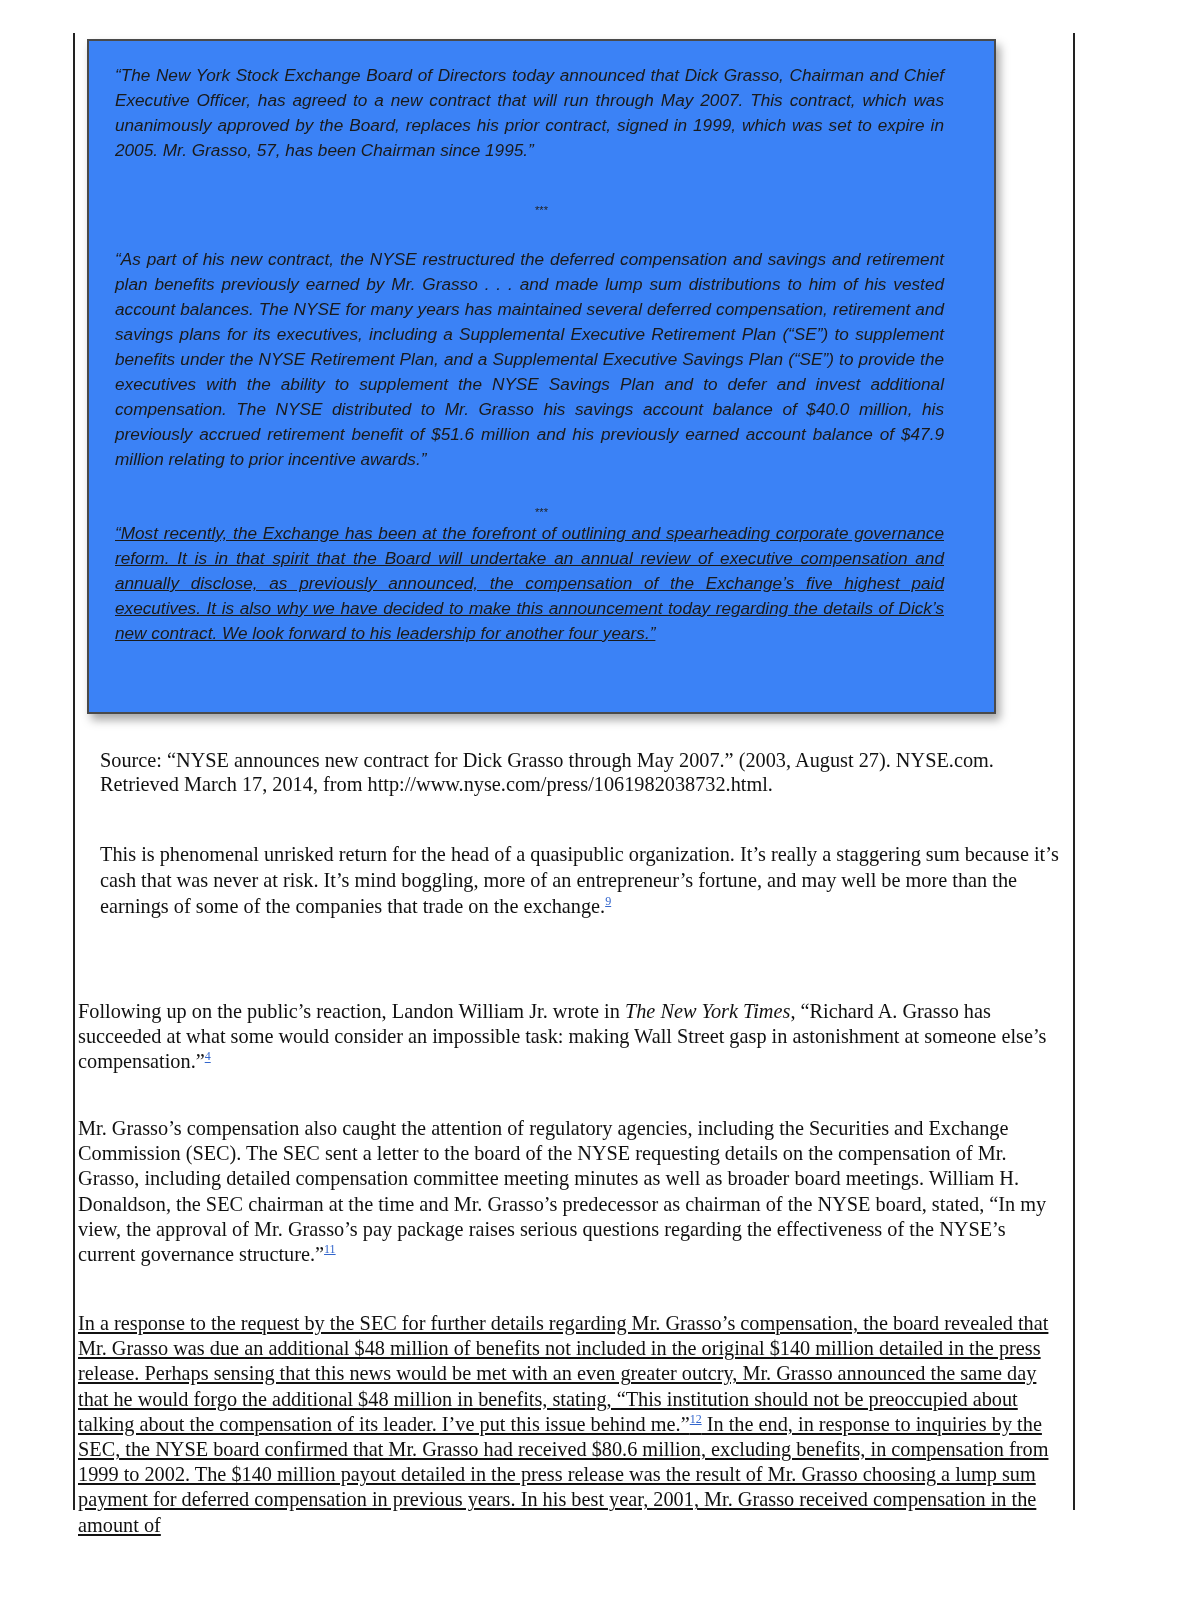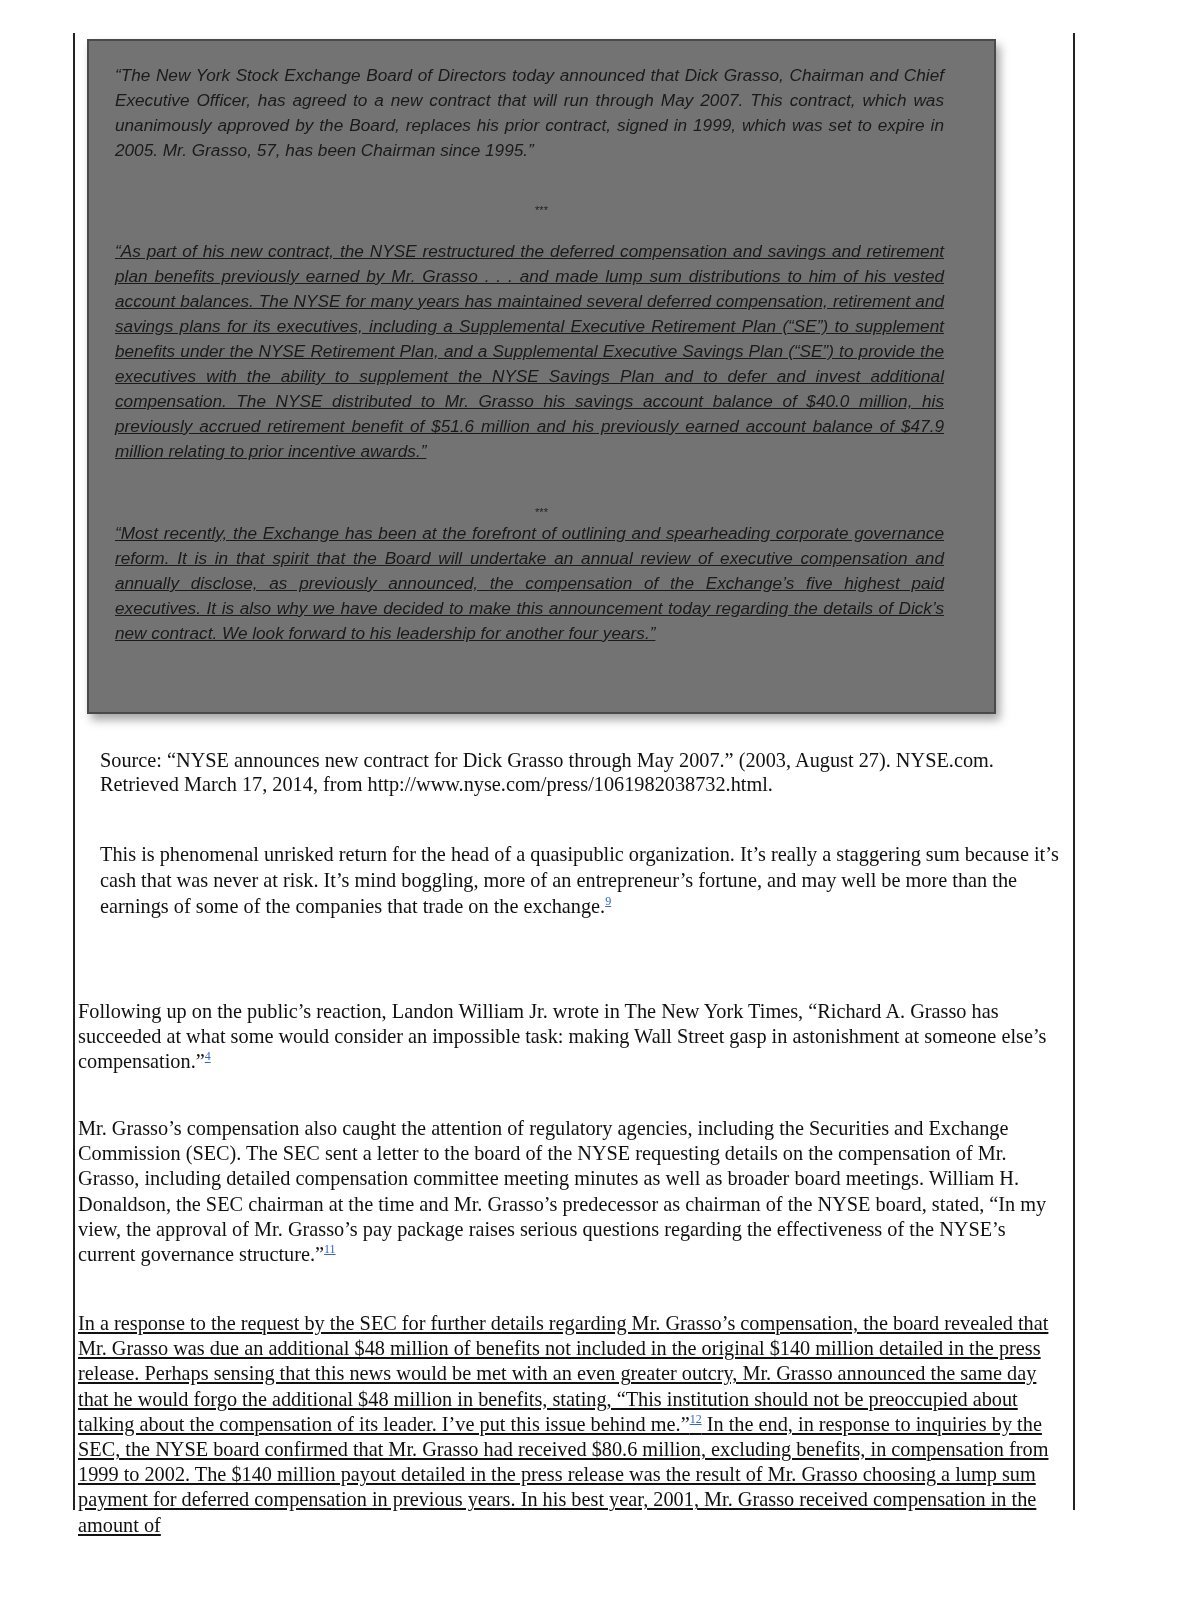--- a/index.html
+++ b/index.html
@@ -27,37 +27,37 @@
       background: #222;
     }
     .quote-box {
       position: absolute;
       left: 87px;
       top: 39px;
       width: 909px;
       height: 675px;
       border: 2px solid #4a4a4a;
       box-sizing: border-box;
-      background: #737373;
+      background: #3b82f6;
       box-shadow: 4px 6px 9px rgba(0,0,0,0.35);
     }
     .quote-para {
       position: absolute;
       left: 26px;
       width: 829px;
       font-family: "Liberation Sans", sans-serif;
       font-style: italic;
       font-size: 17.2px;
       line-height: 25px;
       text-align: justify;
       color: #1a1a1a;
       margin: 0;
     }
     .quote-para.q1 { top: 22px; }
-    .quote-para.q2 { top: 198px; text-decoration: underline; }
+    .quote-para.q2 { top: 206px; }
     .quote-para.q3 { top: 480px; text-decoration: underline; }
     .stars {
       position: absolute;
       left: 0;
       width: 100%;
       text-align: center;
       font-family: "Liberation Sans", sans-serif;
       font-size: 11px;
       color: #222;
       letter-spacing: 0;
@@ -79,21 +79,21 @@
     .para.p1 { top: 999px; }
     .para.p2 { top: 1116px; }
     .para.p3 { top: 1311px; text-decoration: underline; }
     .fn {
       color: #3366cc;
       text-decoration: underline;
       font-size: 12px;
       vertical-align: super;
       line-height: 0;
     }
-    .ital { }
+    .ital { font-style: italic; }
   </style>
 </head>
 <body>
 
 <div class="page-line-left"></div>
 <div class="page-line-right"></div>
 
 <div class="quote-box">
   <p class="quote-para q1">“The New York Stock Exchange Board of Directors today announced that Dick Grasso, Chairman and Chief Executive Officer, has agreed to a new contract that will run through May 2007. This contract, which was unanimously approved by the Board, replaces his prior contract, signed in 1999, which was set to expire in 2005. Mr. Grasso, 57, has been Chairman since 1995.”</p>
   <div class="stars s1">***</div>

